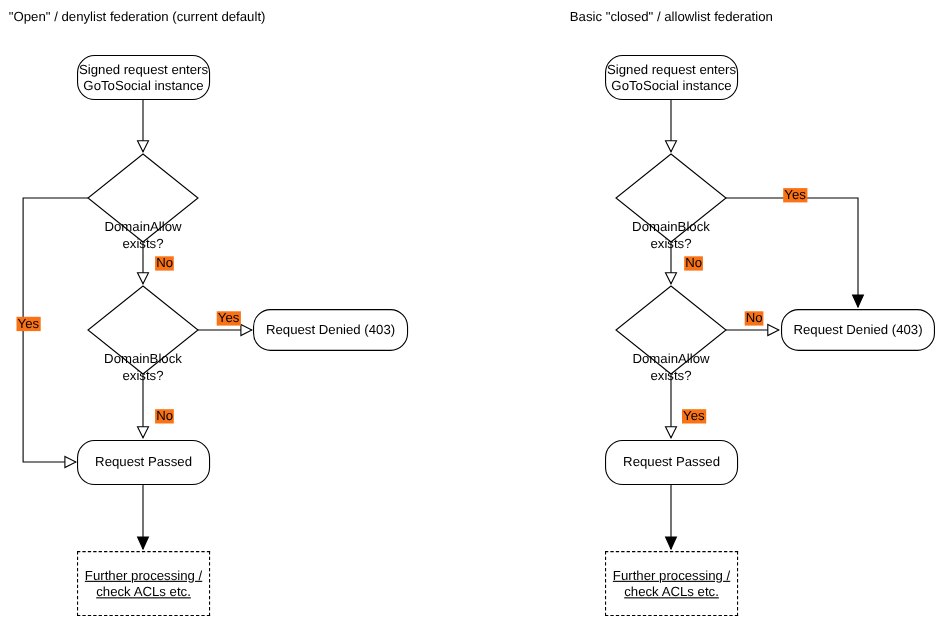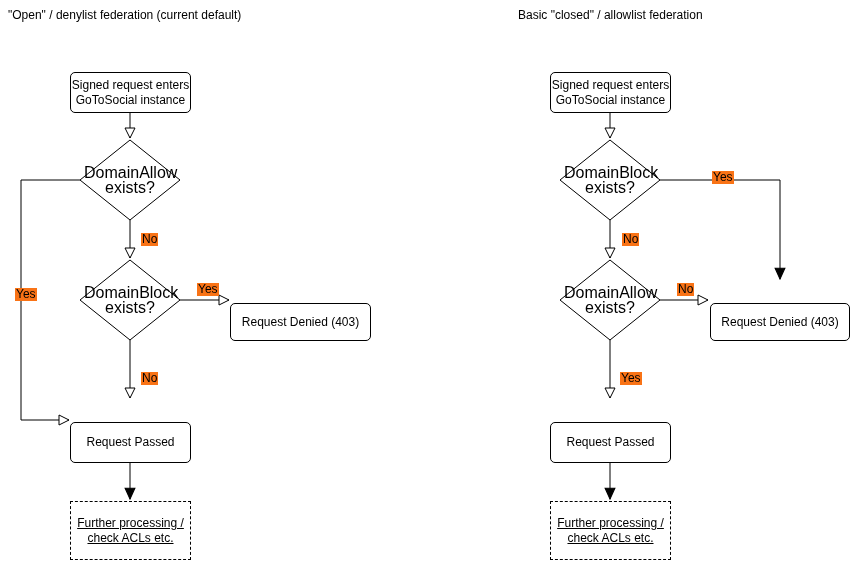--- a/index.html
+++ b/index.html
@@ -29,30 +29,31 @@
     border: 1px solid #000000;
     background: #ffffff;
     display: flex;
     align-items: center;
     justify-content: center;
     text-align: center;
     white-space: pre-line;
     line-height: 15px;
     font-size: 12px;
   }
-  .rounded { border-radius: 5px; margin-top: 22px; }
+  .rounded { border-radius: 16px; }
   .dashed  { border: 1px dashed #000000; border-radius: 0; text-decoration: underline; }
   .diamond-label {
     position: absolute;
     width: 92px;
     text-align: center;
     white-space: pre-line;
     line-height: 15px;
-    font-size: 16px;
+    font-size: 12px;
     pointer-events: none;
+    margin-top: 34px;
   }
   .edge-label {
     position: absolute;
     background: #f97316;
     padding: 0 1px;
     font-size: 12px;
     line-height: 13px;
   }
 </style>
 </head>

